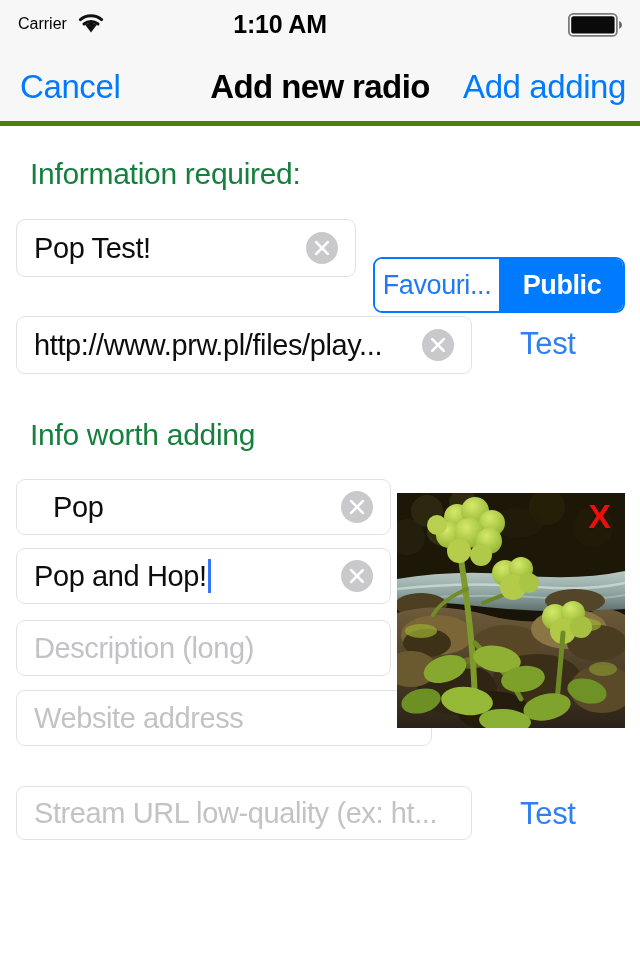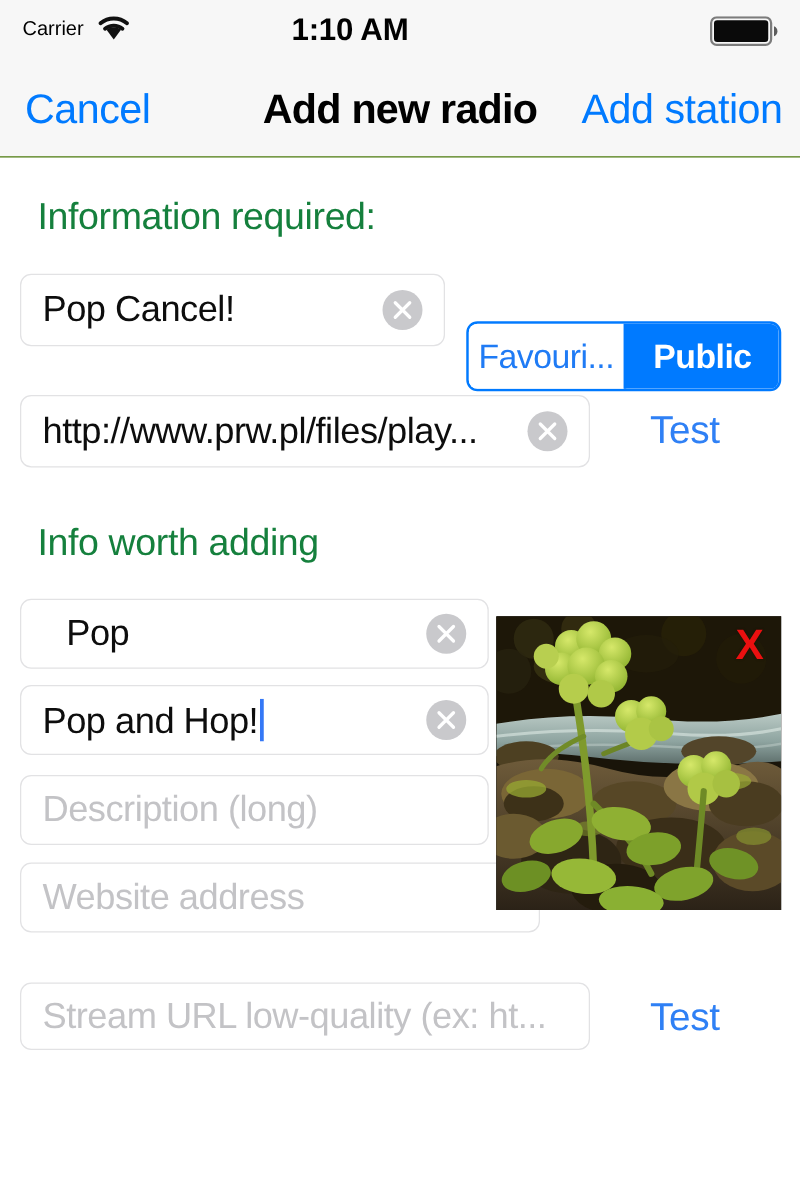--- a/index.html
+++ b/index.html
@@ -27,21 +27,21 @@
     position: absolute; left: 0; top: 0; width: 560px; height: 48px;
     display: flex; align-items: center; justify-content: center;
     font-size: 25px; font-weight: bold; color: #000; letter-spacing: -0.2px;
   }
   #battery-icon { position: absolute; right: 16px; top: 13px; }
 
   
   #nav-bar {
     position: absolute; left: 0; top: 48px; width: 640px; height: 78px;
     background: #f7f7f7;
-    border-bottom: 1px solid #4d7c0f;
+    border-bottom: 5px solid #4d7c0f;
   }
   #cancel-button {
     position: absolute; left: 20px; top: 0; height: 77px;
     display: flex; align-items: center;
     font-size: 33px; color: #007aff; letter-spacing: -0.4px;
     background: none; border: none; cursor: pointer;
     font-family: inherit;
   }
   #nav-title {
     position: absolute; left: 0; top: 0; width: 640px; height: 77px;
@@ -174,27 +174,27 @@
         <rect x="0.9" y="0.9" width="48" height="22" rx="4.5" ry="4.5" fill="none" stroke="#7c7c7c" stroke-width="1.8"></rect>
         <rect x="3.2" y="3.2" width="43.4" height="17.4" rx="2.6" ry="2.6" fill="#0a0a0a"></rect>
         <path d="M51.2 8 a4.3 4.3 0 0 1 0 8 Z" fill="#5d5d5d"></path>
       </svg>
     </span>
   </div>
 
   <div id="nav-bar">
     <button id="cancel-button">Cancel</button>
     <div id="nav-title">Add new radio</div>
-    <button id="add-station-button">Add station</button>
+    <button id="add-station-button">Add adding</button>
   </div>
 
   <div class="section-heading" id="heading-required">Information required:</div>
 
   <div class="tf" id="field-name">
-    <span class="tf-text">Pop Cancel!</span>
+    <span class="tf-text">Pop Test!</span>
     <span class="clear-icon">
       <svg width="34" height="34" viewBox="0 0 34 34">
         <circle cx="17" cy="17" r="16" fill="#c9c9cc"></circle>
         <path d="M11.2 11.2 L22.8 22.8 M22.8 11.2 L11.2 22.8" stroke="#ffffff" stroke-width="2.6" stroke-linecap="round"></path>
       </svg>
     </span>
   </div>
 
   <div id="segmented-control">
     <button class="seg inactive">Favouri...</button>

